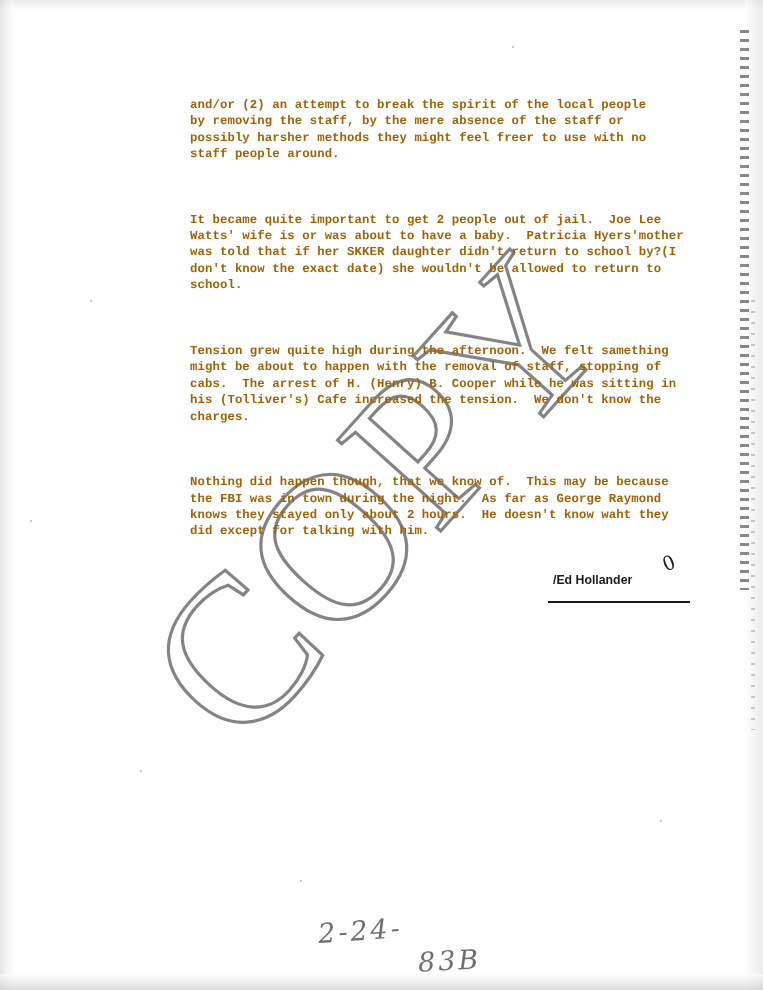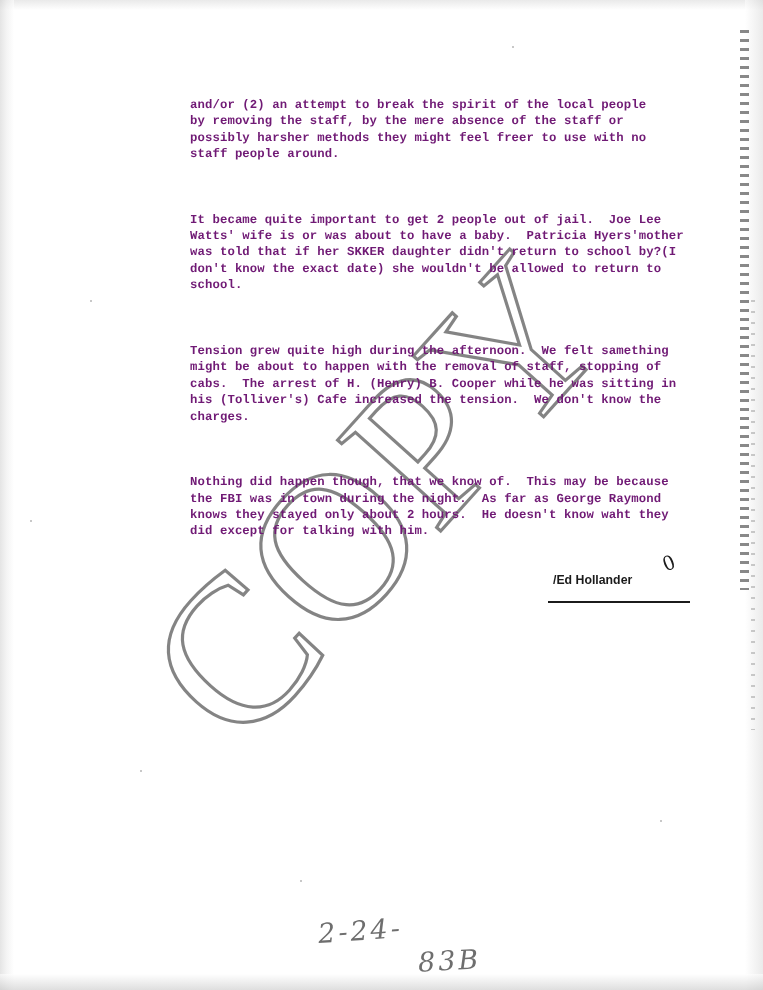--- a/index.html
+++ b/index.html
@@ -81,21 +81,21 @@
 
   
   .typed {
     position: absolute;
     left: 190px;
     top: 64px;
     width: 508px;
     font-family: "Liberation Mono", "DejaVu Sans Mono", monospace;
     font-size: 12.3px;
     line-height: 16.4px;
-    color: #701a75;
+    color: #a16207;
     letter-spacing: .1px;
     font-weight: 700;
     white-space: pre-wrap;
     text-rendering: geometricPrecision;
   }
   .para {
     margin: 0 0 16.4px 0;
     white-space: pre-wrap;
   }
   .para:last-child { margin-bottom: 0; }

